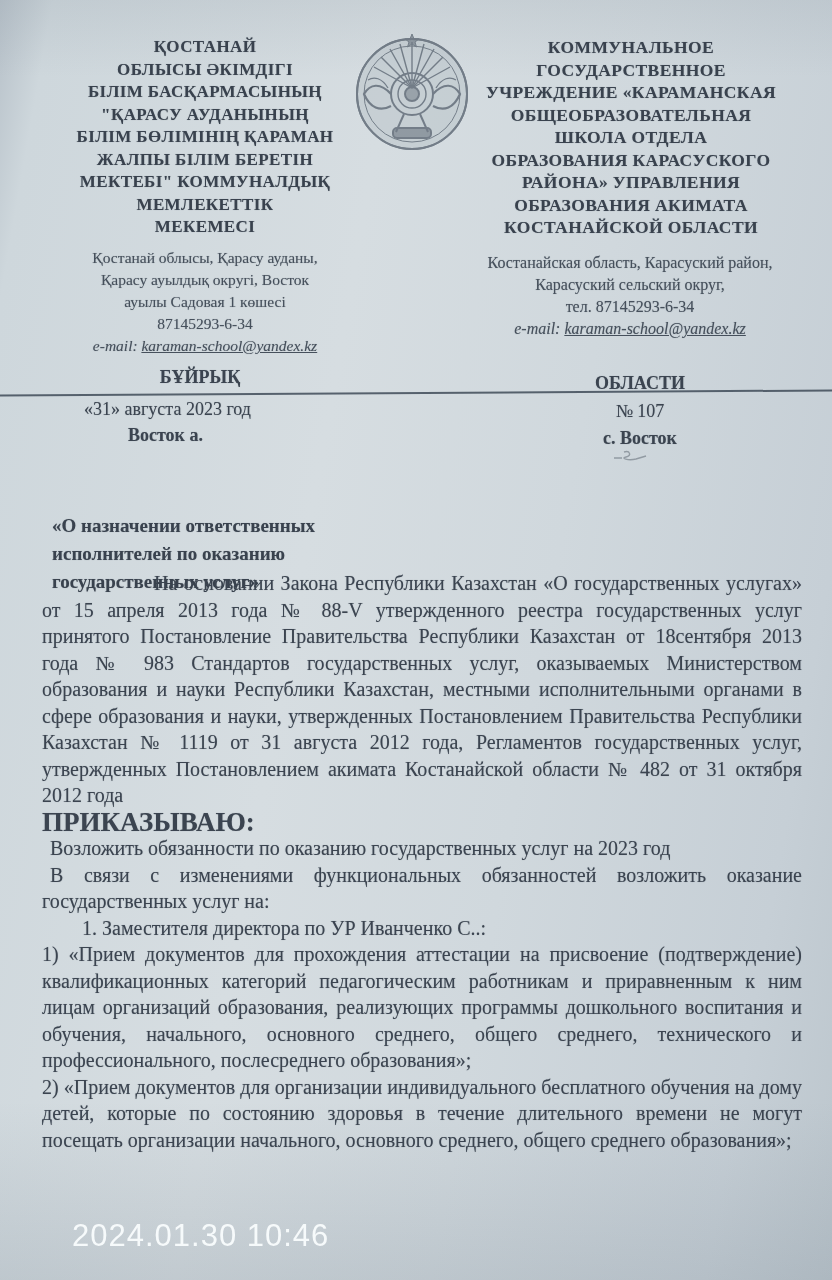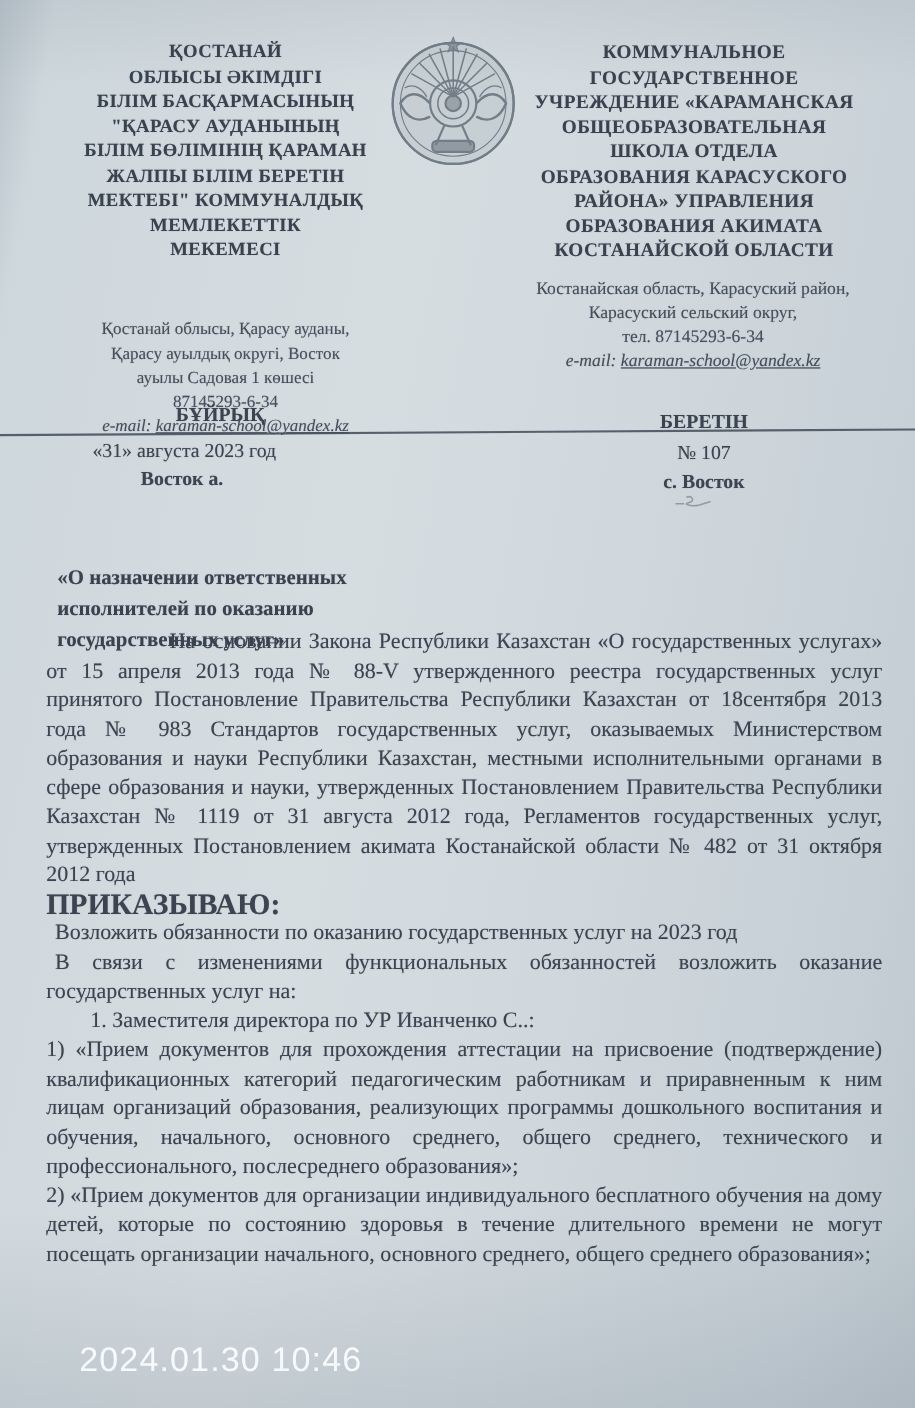--- a/index.html
+++ b/index.html
@@ -17,21 +17,21 @@
   }
   .paper-text{ text-shadow:0 0 1px rgba(59,68,80,.38); }
 
   
   .org{position:absolute;text-align:center;font-weight:bold;letter-spacing:.4px;}
   .org-left{left:42px;top:36px;width:326px;font-size:17px;line-height:22.5px;color:#39424e;}
   .org-right{left:456px;top:36px;width:350px;font-size:17.5px;line-height:22.5px;color:#39424e;}
   .emblem{position:absolute;left:350px;top:30px;width:124px;height:124px;opacity:.82;}
 
   .contact{position:absolute;text-align:center;font-size:15.5px;line-height:22px;color:#46505c;}
-  .contact-left{left:42px;top:247px;width:326px;margin-top:42px;}
+  .contact-left{left:42px;top:247px;width:326px;}
   .contact-right{left:452px;top:252px;width:356px;font-size:16px;}
   .email-line{font-style:italic;}
   .email-link{text-decoration:underline;}
 
   
   .rule{position:absolute;left:0;top:392px;width:832px;border-top:2px solid rgba(64,75,88,.85);transform:rotate(-.35deg);}
   .ohl-title{position:absolute;left:110px;top:367px;width:180px;text-align:center;font-weight:bold;font-size:18px;}
   .ohl-date{position:absolute;left:84px;top:399px;font-size:18px;}
   .ohl-place{position:absolute;left:128px;top:425px;font-size:18px;font-weight:bold;}
   .ohr-title{position:absolute;left:555px;top:373px;width:170px;text-align:center;font-weight:bold;font-size:18px;}
@@ -146,21 +146,21 @@
     <div class="email-line">
       <span>e-mail:</span>
       <span class="email-link">karaman-school@yandex.kz</span>
     </div>
   </div>
 
   <div class="rule"></div>
   <div class="ohl-title paper-text">БҰЙРЫҚ</div>
   <div class="ohl-date paper-text">«31» августа 2023 год</div>
   <div class="ohl-place paper-text">Восток а.</div>
-  <div class="ohr-title paper-text">БЕРЕТІН</div>
+  <div class="ohr-title paper-text">ОБЛАСТИ</div>
   <div class="ohr-number paper-text">№ 107</div>
   <div class="ohr-place paper-text">с. Восток</div>
 
   <svg class="smudge" style="left:612px;top:448px;" width="40" height="16" viewBox="0 0 40 16">
     <path d="M2 10 L10 10 M12 4 C18 2 20 8 14 9 C8 10 16 13 24 11 L34 8" stroke="#4a5460" stroke-width="1.4" fill="none"></path>
   </svg>
 
   <div class="subject paper-text">
     <div>«О назначении ответственных</div>
     <div>исполнителей по оказанию</div>

